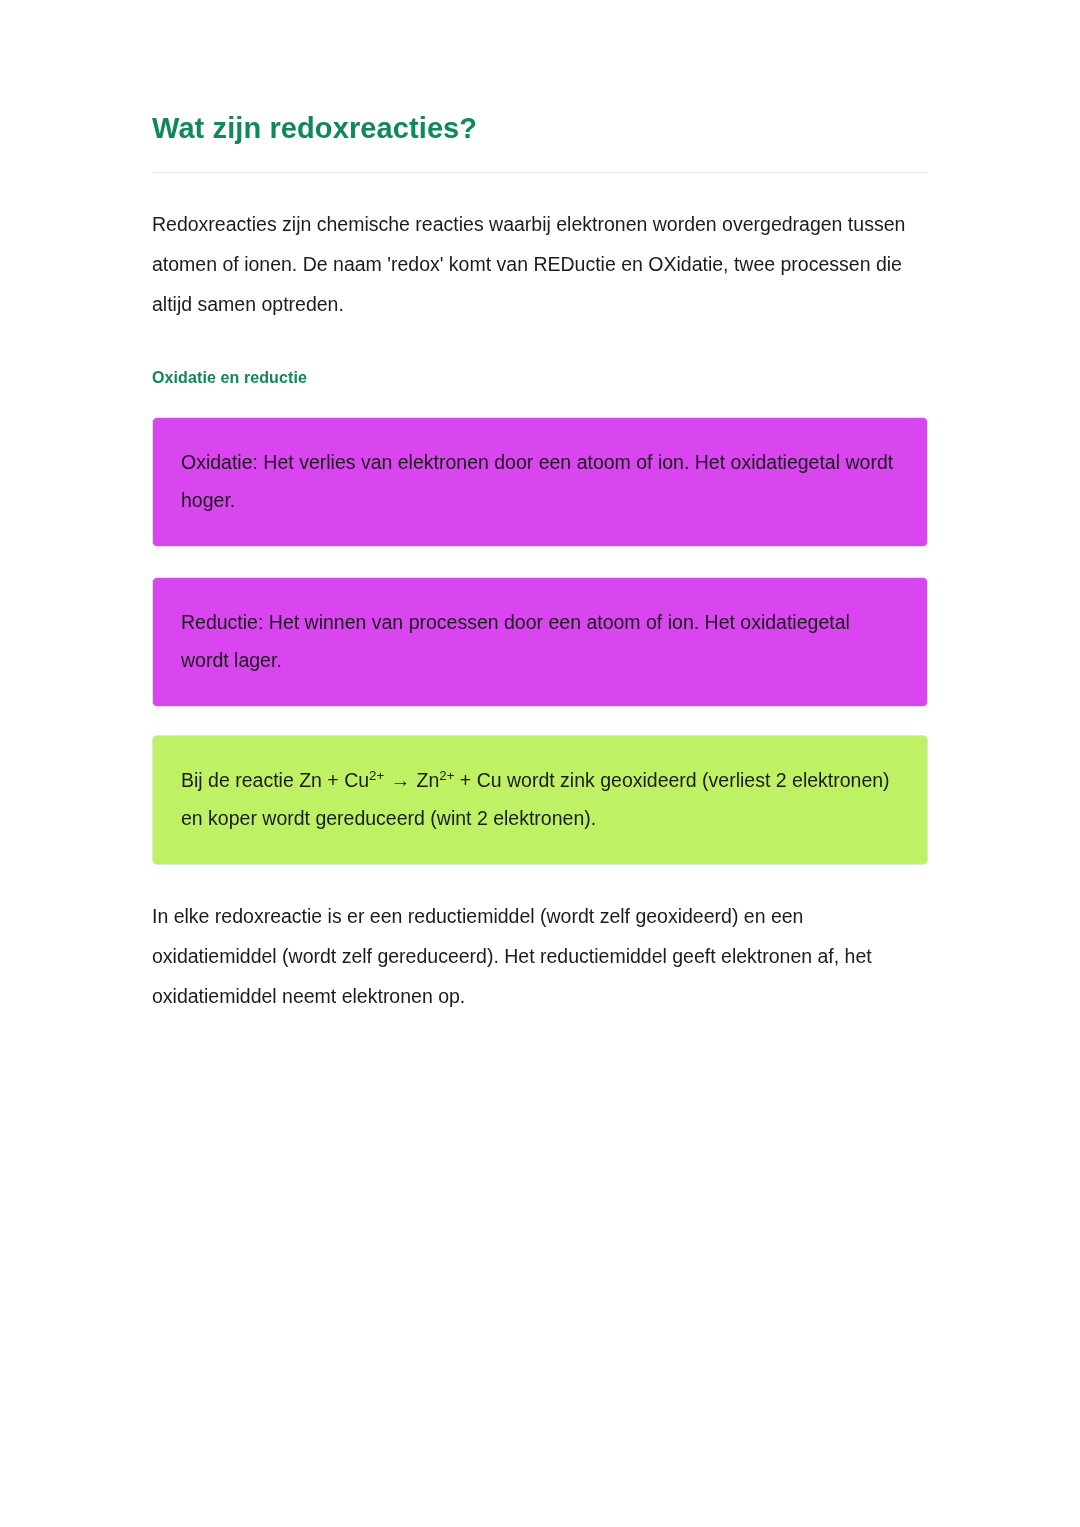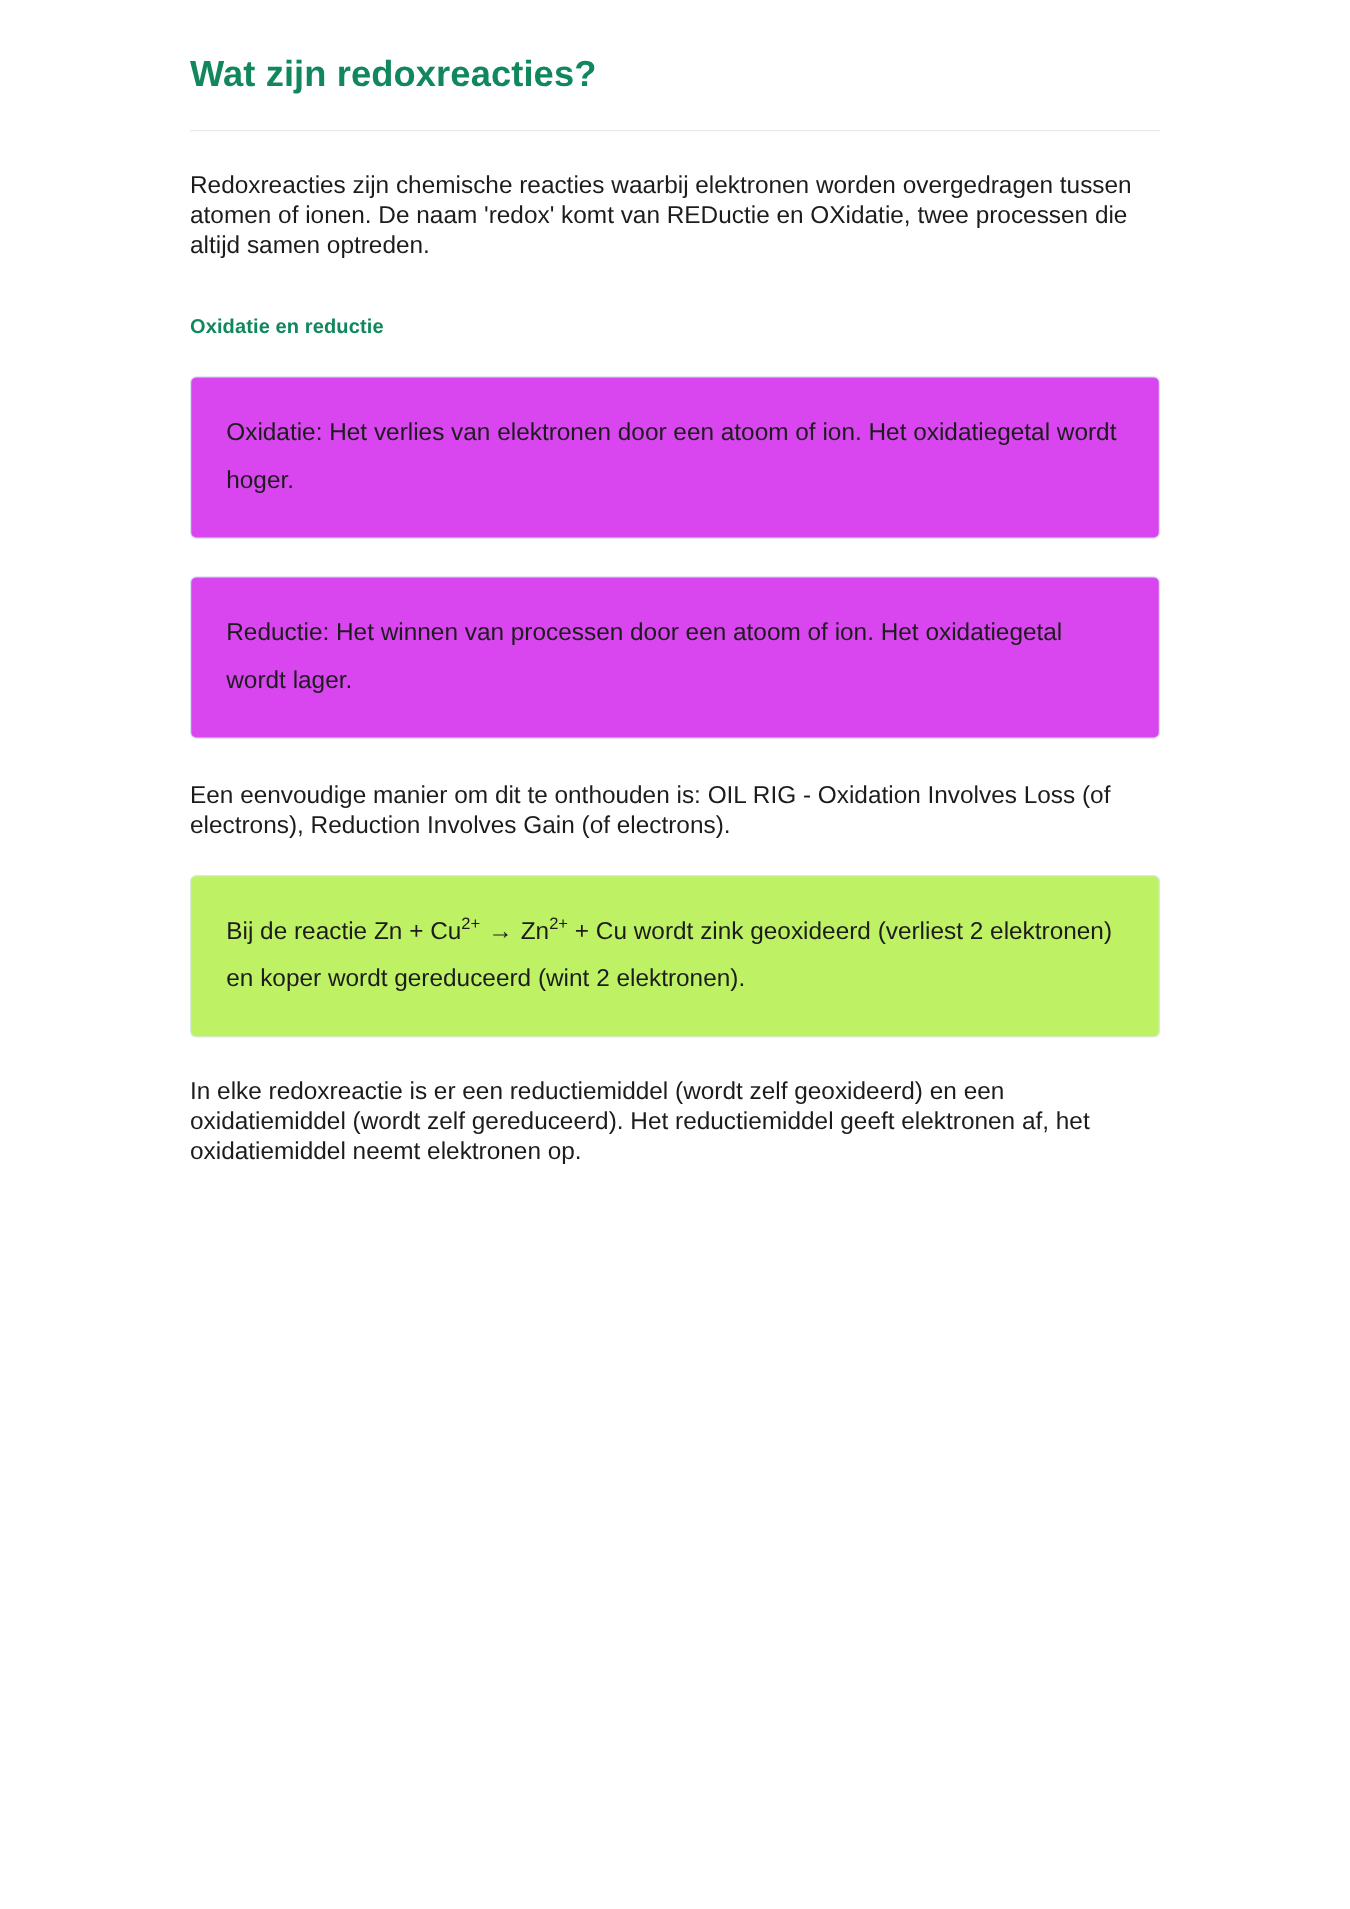--- a/index.html
+++ b/index.html
@@ -14,21 +14,21 @@
     height: 1527px;
     font-family: "Liberation Sans", sans-serif;
     -webkit-font-smoothing: antialiased;
   }
 
   .page {
     box-sizing: border-box;
     width: 1080px;
     height: 1527px;
     background: #ffffff;
-    padding: 42px 152px 0 152px;
+    padding: 110px 152px 0 152px;
   }
 
   .doc-title {
     margin: 0;
     font-size: 29px;
     line-height: 1.25;
     font-weight: 700;
     color: #10875c;
     letter-spacing: 0.1px;
   }
@@ -37,21 +37,21 @@
     margin: 26px 0 0 0;
     height: 1px;
     width: 776px;
     background: #eaeaea;
     border: 0;
   }
 
   .para {
     margin: 31px 0 0 0;
     font-size: 19.5px;
-    line-height: 24px;
+    line-height: 40px;
     color: #1c1c1c;
     max-width: 780px;
     font-weight: 400;
   }
 
   .para.tight {
     margin-top: 33px;
   }
 
   .section-heading {
@@ -116,21 +116,20 @@
   <h2 class="section-heading">Oxidatie en reductie</h2>
 
   <div class="callout info">
     <p class="callout-body">Oxidatie: Het verlies van elektronen door een atoom of ion. Het oxidatiegetal wordt hoger.</p>
   </div>
 
   <div class="callout info">
     <p class="callout-body">Reductie: Het winnen van processen door een atoom of ion. Het oxidatiegetal wordt lager.</p>
   </div>
 
-  <p class="para tight">Een eenvoudige manier om dit te onthouden is: OIL RIG - Oxidation Involves Loss (of electrons), Reduction Involves Gain (of electrons).</p>
 
   <div class="callout example">
     <p class="callout-body"><span>Bij de reactie </span><span class="equation"><span>Zn</span><span> + </span><span>Cu</span><sup>2+</sup> <span class="arrow">→</span> <span>Zn</span><sup>2+</sup><span> + </span><span>Cu</span></span><span> wordt zink geoxideerd (verliest 2 elektronen) en koper wordt gereduceerd (wint 2 elektronen).</span></p>
   </div>
 
   <p class="para">In elke redoxreactie is er een reductiemiddel (wordt zelf geoxideerd) en een oxidatiemiddel (wordt zelf gereduceerd). Het reductiemiddel geeft elektronen af, het oxidatiemiddel neemt elektronen op.</p>
 
 </div>
 
 </body></html>

